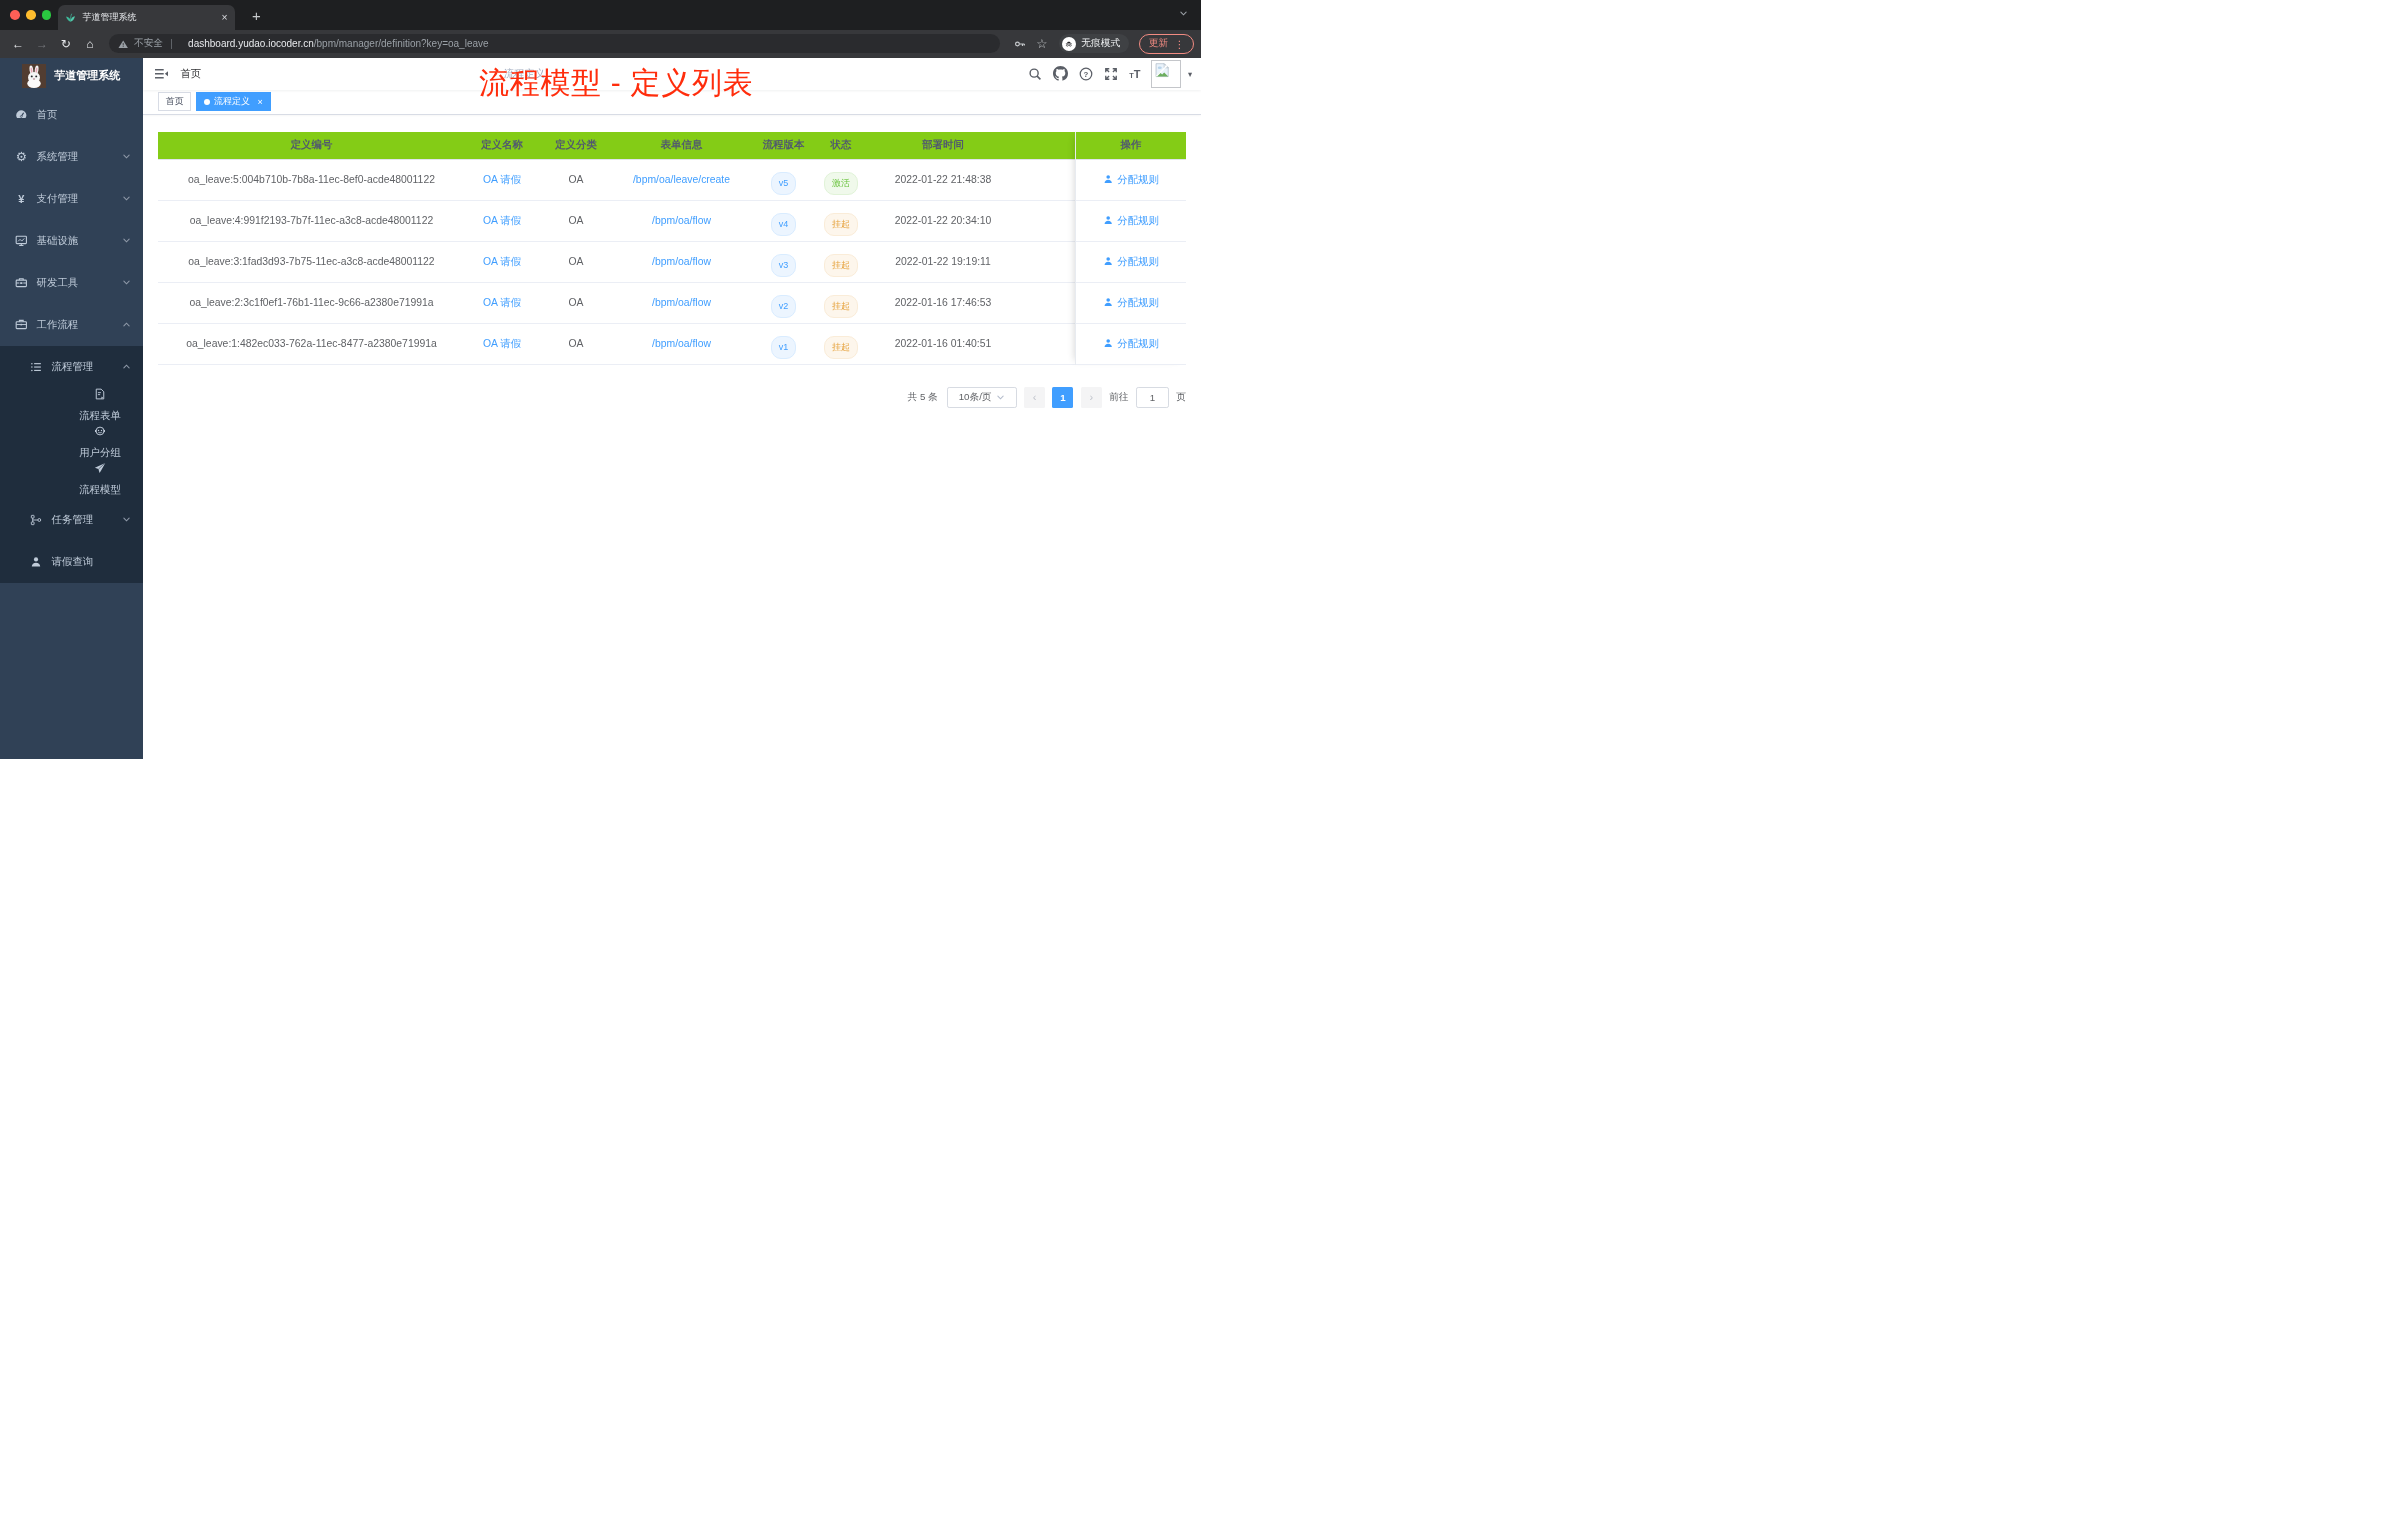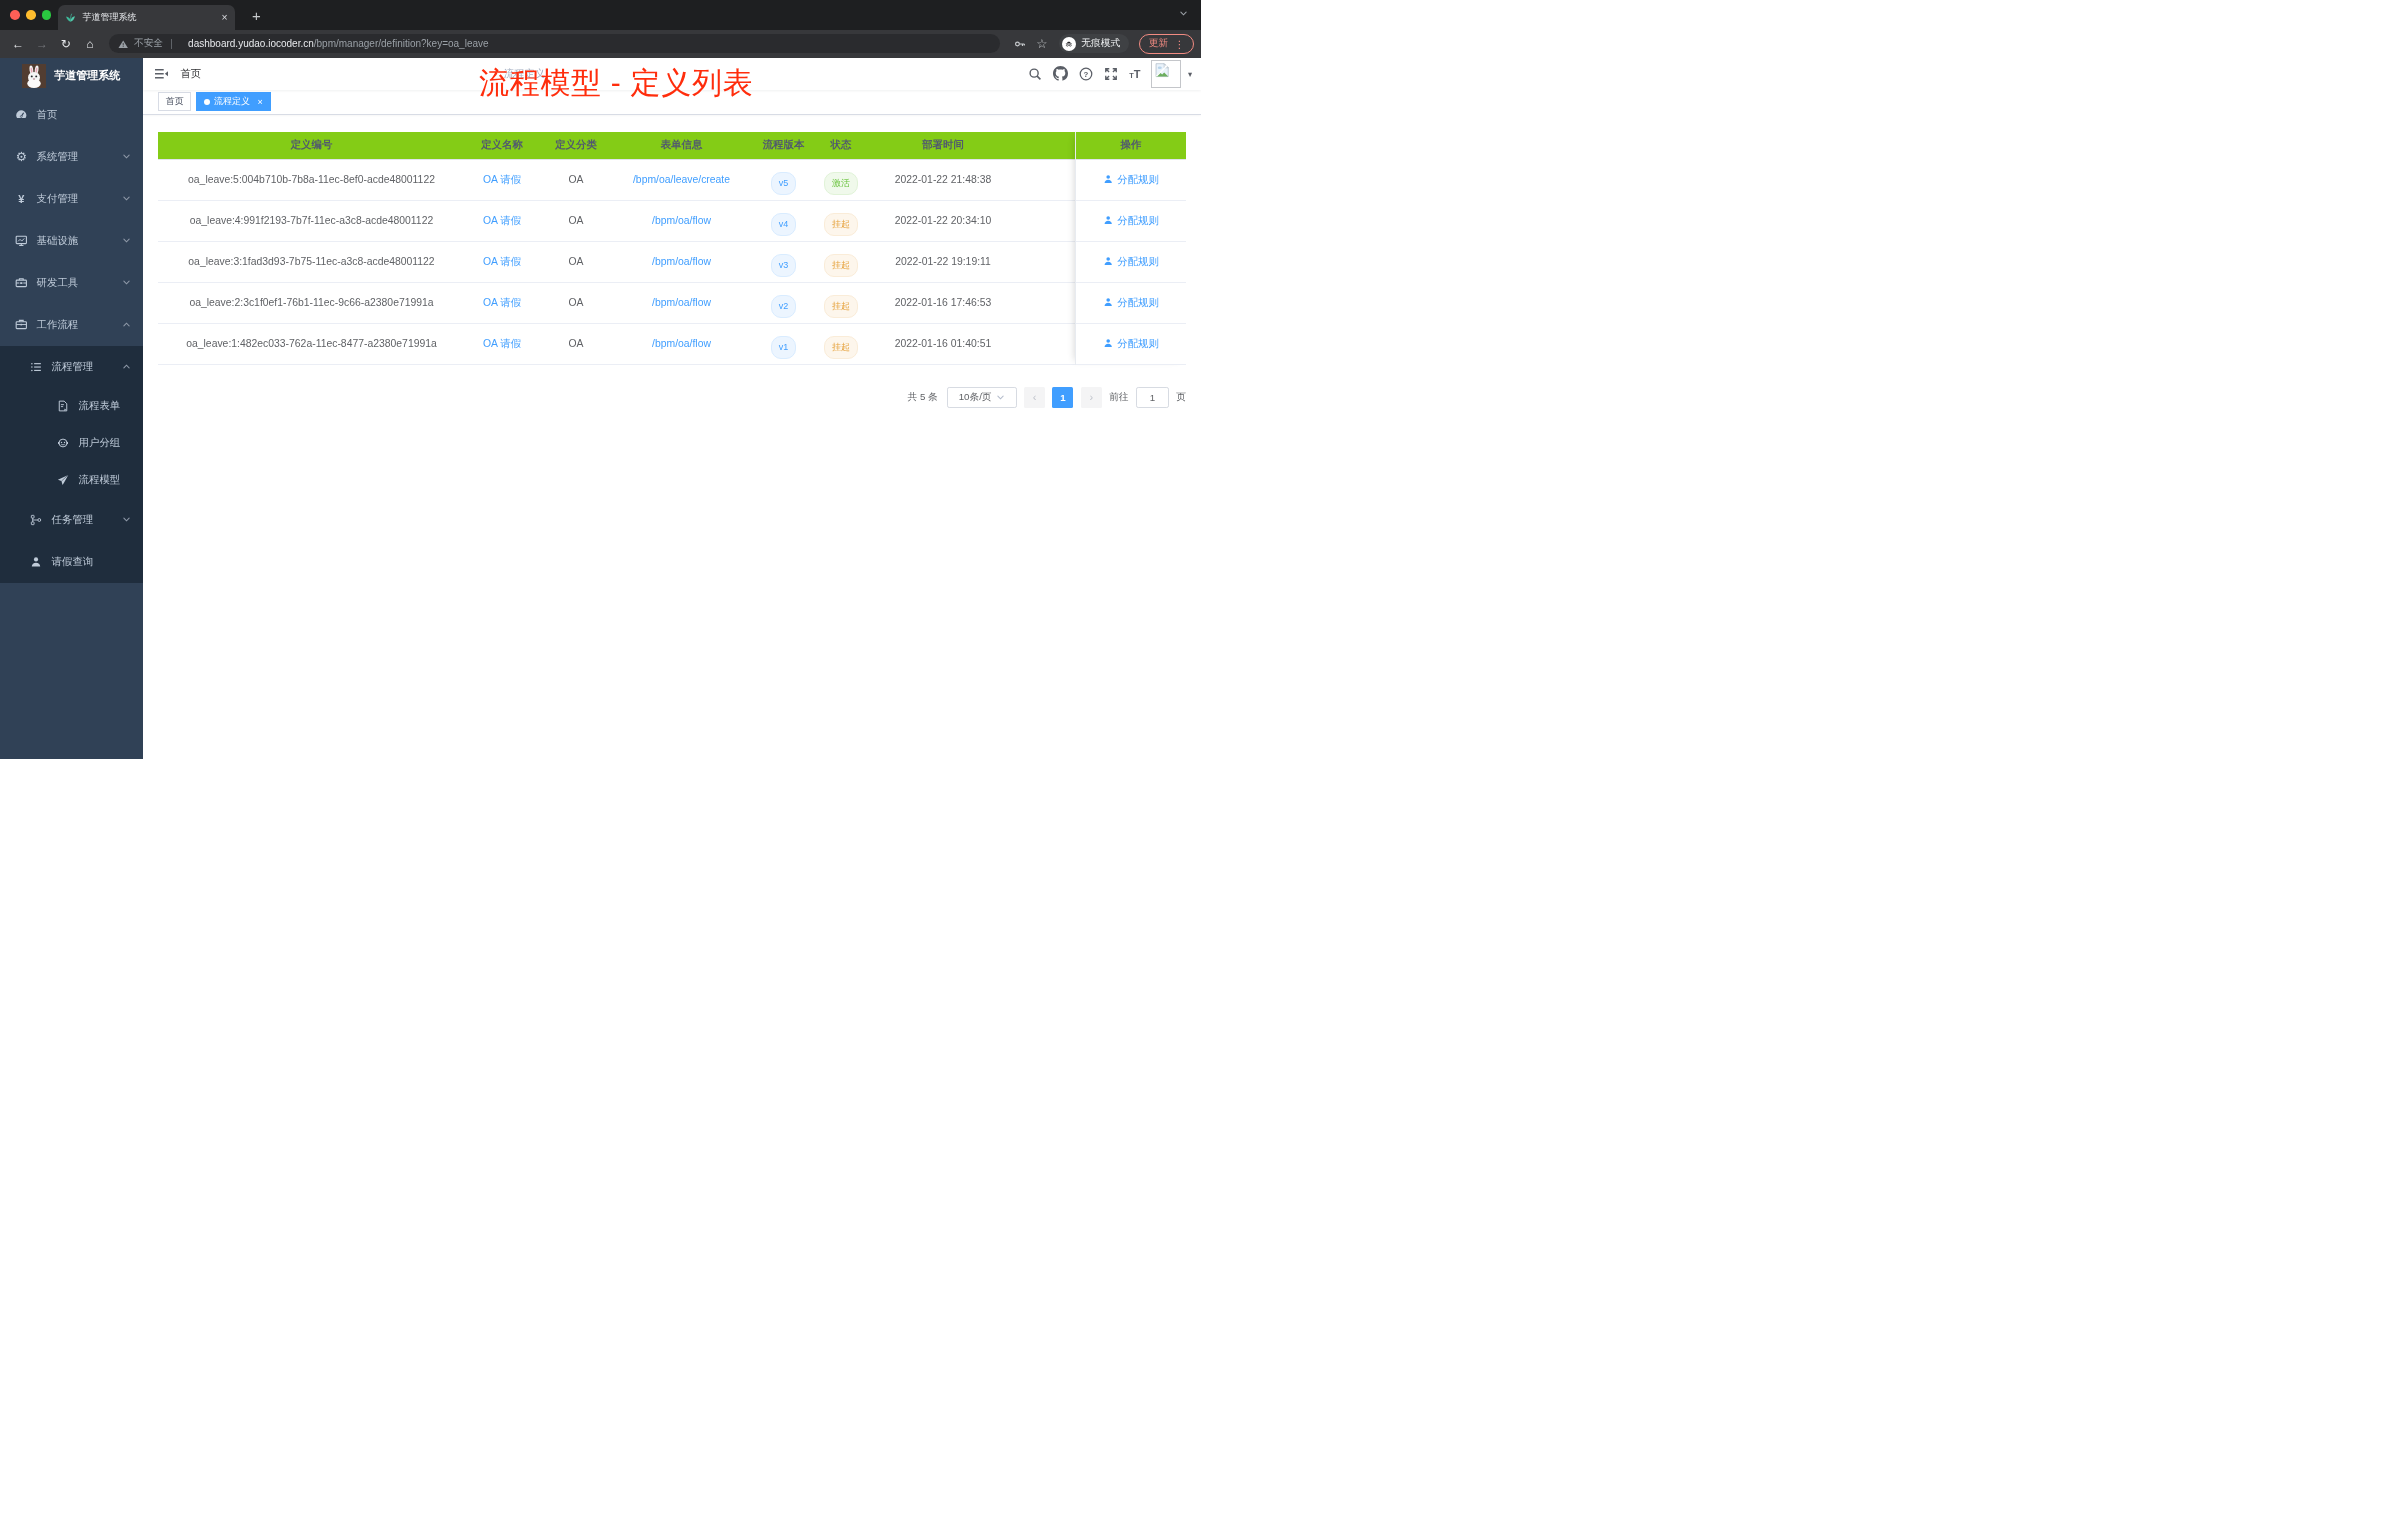--- a/index.html
+++ b/index.html
@@ -35,21 +35,21 @@
 
   
   .app { display:flex; height:702px; }
   .sidebar { width:143px; background:#304156; color:#bfcbd9; flex-shrink:0; display:flex; flex-direction:column; }
   .logo-row { height:36px; display:flex; align-items:center; padding-left:22px; gap:8.2px; }
   .logo-title { color:#fff; font-size:11px; font-weight:700; white-space:nowrap; }
   .menu-item { height:42px; display:flex; align-items:center; padding-left:15px; gap:9px; font-size:10.4px; position:relative; cursor:pointer; }
   .menu-item .chev { position:absolute; right:12px; color:#8e99a8; }
   .submenu { background:#1f2d3d; }
   .submenu .menu-item { padding-left:30px; }
-  .submenu .menu-item.deep { height:37px; padding-left:57px; }
+  .submenu .menu-item.deep { height:37px; padding-left:57px;flex-direction:column; }
   .chev { width:9px; height:9px; }
   .chev.up { transform:rotate(180deg); }
   .mi-ico { width:12.6px; height:12.6px; color:#bfcbd9; flex-shrink:0; display:flex; align-items:center; justify-content:center; font-size:11px; }
 
   .main { flex:1; display:flex; flex-direction:column; position:relative; min-width:0; background:#fff; }
 
   .navbar { height:32px; background:#fff; display:flex; align-items:center; box-shadow:0 0.7px 3px rgba(0,21,41,.08); position:relative; z-index:5; padding-right:9px; }
   .hamburger { padding:0 12px; height:100%; display:flex; align-items:center; color:#5a5e66; cursor:pointer; }
   .crumb { font-size:10.4px; display:flex; align-items:center; }
   .crumb .c1 { color:#303133; }

